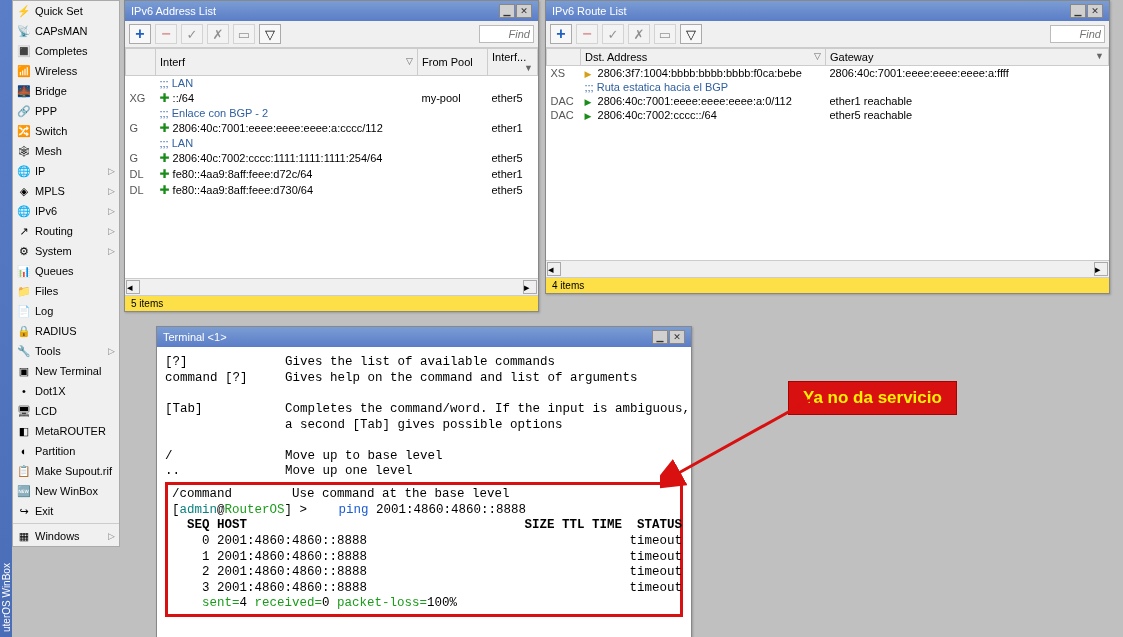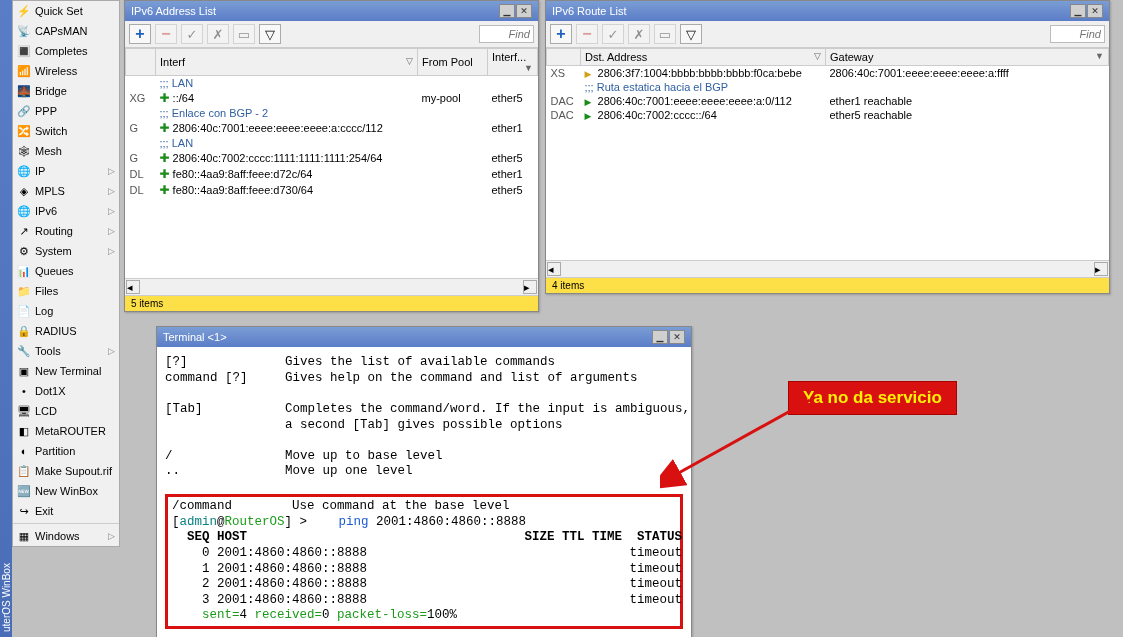--- a/index.html
+++ b/index.html
@@ -35,21 +35,21 @@
 .route-icon-green { color: #1a8c1a; font-size: 9px; }
 .route-icon-yellow { color: #d4a017; font-size: 9px; }
 .th-arrow { float: right; color: #666; font-size: 9px; }
 
 .statusbar { background: #fde047; border-top: 1px solid #ccc; padding: 2px 6px; font-size: 10px; }
 
 .terminal-body { background: white; font-family: 'Courier New', monospace; font-size: 12.5px; padding: 8px; line-height: 1.25; white-space: pre; overflow: hidden; }
 .term-blue { color: #1a5ad4; padding-left: 24px; }
 .term-teal { color: #0a8080; }
 .term-green { color: #1a9c1a; }
-.term-red-border { border: 3px solid #d81010; padding: 2px 4px; margin-top: 14px; display: block; }
+.term-red-border { border: 3px solid #d81010; padding: 2px 4px; margin-top: 2px; display: block; }
 
 .callout { position: absolute; background: #d81010; color: #fff200; font-weight: bold; font-size: 17px; padding: 6px 14px; border: 1px solid #a00; }
 .arrow-svg { position: absolute; pointer-events: none; }
 </style>
 </head>
 <body>
 
 <div class="sidebar-title-strip">uterOS WinBox</div>
 
 <div class="sidebar" id="sidebar">

